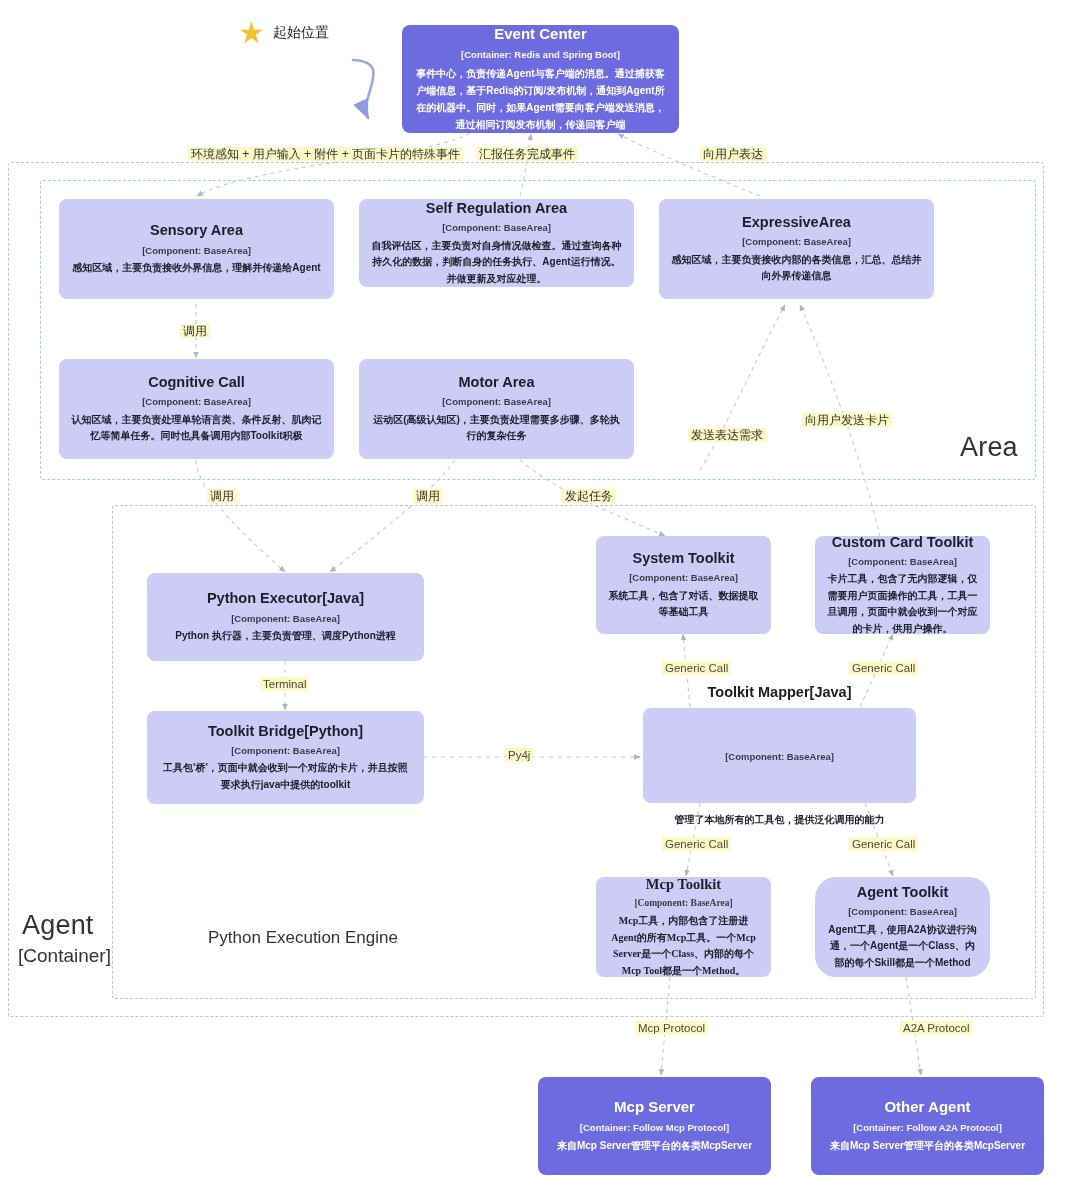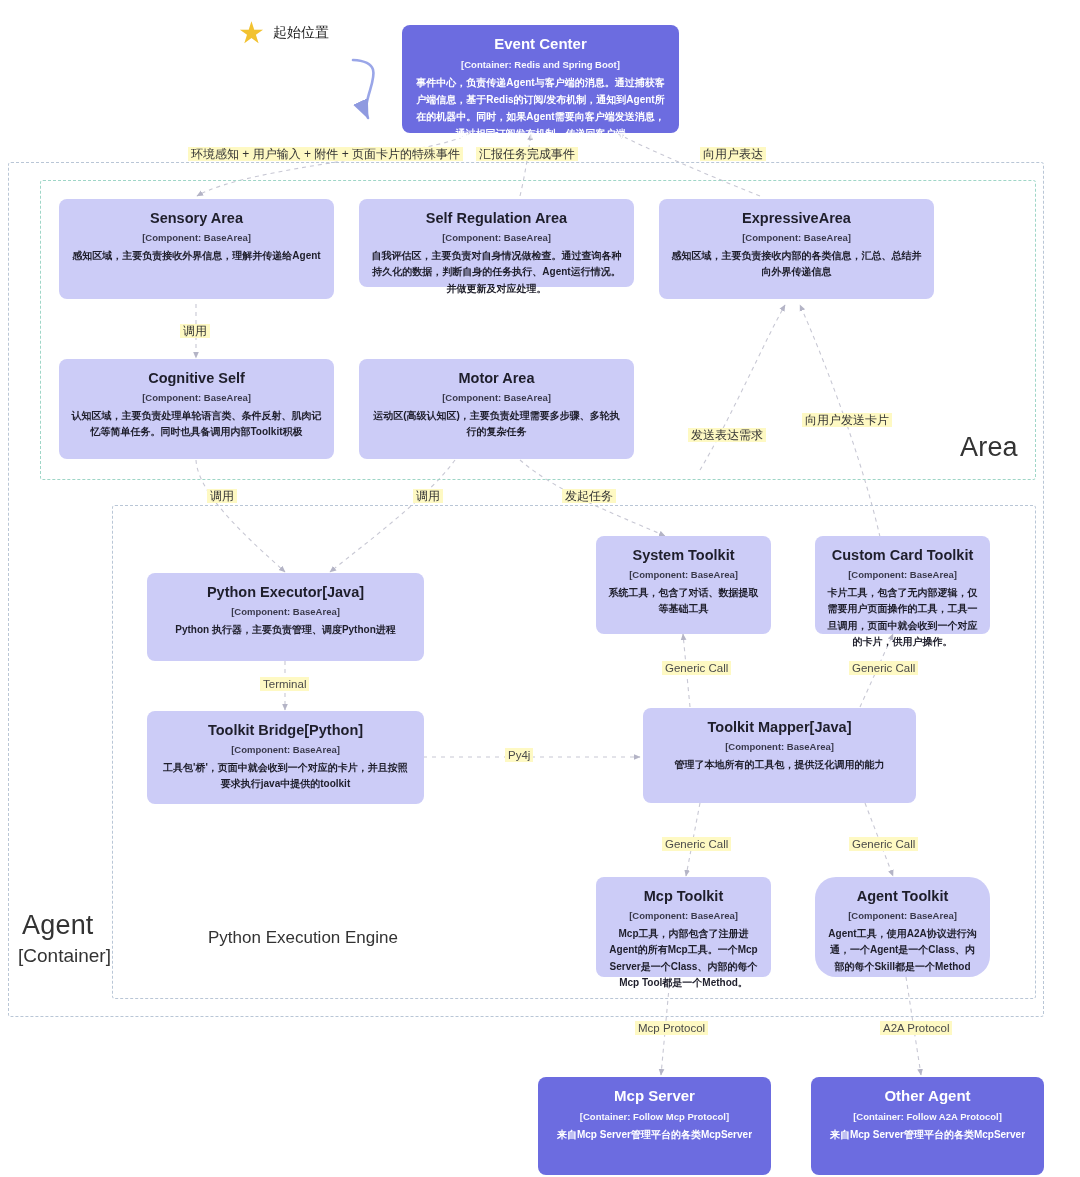--- a/index.html
+++ b/index.html
@@ -26,21 +26,21 @@
   .frame-label.big { font-size:27px; letter-spacing:.2px; }
   .frame-label.sub { font-size:19px; }
   .frame-label.mid { font-size:17px; }
 
   
   .node {
     position:absolute;
     border-radius:8px;
     padding:10px 12px;
     display:flex; flex-direction:column;
-    align-items:center; 
+    align-items:center; justify-content:center;
     text-align:center;
   }
   .node.light { background:#ccccf7; color:#1e1e2b; }
   .node.dark  { background:#6c6ce0; color:#ffffff; }
 
   .node .title { font-size:14.5px; font-weight:bold; line-height:1.25; margin-bottom:5px; }
   .node.dark .title { font-size:15px; }
   .node .meta  { font-size:9.5px; font-weight:bold; opacity:.85; margin-bottom:4px; line-height:1.2; }
   .node .desc  { font-size:10px; font-weight:bold; line-height:1.65; }
   .node.dark .meta { opacity:.95; }
@@ -149,21 +149,21 @@
     <div class="desc">自我评估区，主要负责对自身情况做检查。通过查询各种持久化的数据，判断自身的任务执行、Agent运行情况。并做更新及对应处理。</div>
   </div>
 
   <div class="node light" style="left:659px; top:199px; width:275px; height:100px;">
     <div class="title">ExpressiveArea</div>
     <div class="meta">[Component: BaseArea]</div>
     <div class="desc">感知区域，主要负责接收内部的各类信息，汇总、总结并向外界传递信息</div>
   </div>
 
   <div class="node light" style="left:59px; top:359px; width:275px; height:100px;">
-    <div class="title">Cognitive Self</div>
+    <div class="title">Cognitive Call</div>
     <div class="meta">[Component: BaseArea]</div>
     <div class="desc">认知区域，主要负责处理单轮语言类、条件反射、肌肉记忆等简单任务。同时也具备调用内部Toolkit积极</div>
   </div>
 
   <div class="node light" style="left:359px; top:359px; width:275px; height:100px;">
     <div class="title">Motor Area</div>
     <div class="meta">[Component: BaseArea]</div>
     <div class="desc">运动区(高级认知区)，主要负责处理需要多步骤、多轮执行的复杂任务</div>
   </div>
 
@@ -184,27 +184,27 @@
     <div class="meta">[Component: BaseArea]</div>
     <div class="desc">Python 执行器，主要负责管理、调度Python进程</div>
   </div>
 
   <div class="node light" style="left:147px; top:711px; width:277px; height:93px;">
     <div class="title">Toolkit Bridge[Python]</div>
     <div class="meta">[Component: BaseArea]</div>
     <div class="desc">工具包'桥'，页面中就会收到一个对应的卡片，并且按照要求执行java中提供的toolkit</div>
   </div>
 
-  <div class="node light" style="left:643px; top:708px; width:273px; height:95px;">
+  <div class="node light" style="left:643px; top:708px; width:273px; height:95px;gap:45px;">
     <div class="title">Toolkit Mapper[Java]</div>
     <div class="meta">[Component: BaseArea]</div>
     <div class="desc">管理了本地所有的工具包，提供泛化调用的能力</div>
   </div>
 
-  <div class="node light" style="left:596px; top:877px; width:175px; height:100px;">
+  <div class="node light" style="left:596px; top:877px; width:175px; height:100px;font-family:Liberation Serif, serif;">
     <div class="title">Mcp Toolkit</div>
     <div class="meta">[Component: BaseArea]</div>
     <div class="desc">Mcp工具，内部包含了注册进Agent的所有Mcp工具。一个Mcp Server是一个Class、内部的每个Mcp Tool都是一个Method。</div>
   </div>
 
   <div class="node light" style="left:815px; top:877px; width:175px; height:100px;border-radius:21px;">
     <div class="title">Agent Toolkit</div>
     <div class="meta">[Component: BaseArea]</div>
     <div class="desc">Agent工具，使用A2A协议进行沟通，一个Agent是一个Class、内部的每个Skill都是一个Method</div>
   </div>
@@ -234,15 +234,15 @@
 
   <div class="elabel" style="left:260px; top:677px;">Terminal</div>
   <div class="elabel" style="left:505px; top:748px;">Py4j</div>
 
   <div class="elabel" style="left:662px; top:661px;">Generic Call</div>
   <div class="elabel" style="left:849px; top:661px;">Generic Call</div>
   <div class="elabel" style="left:662px; top:837px;">Generic Call</div>
   <div class="elabel" style="left:849px; top:837px;">Generic Call</div>
 
   <div class="elabel" style="left:635px; top:1021px;">Mcp Protocol</div>
-  <div class="elabel" style="left:880px; top:1021px;">A2A Protocol</div>
+  <div class="elabel" style="left:900px; top:1021px;">A2A Protocol</div>
 
 </div>
 
 </body></html>

